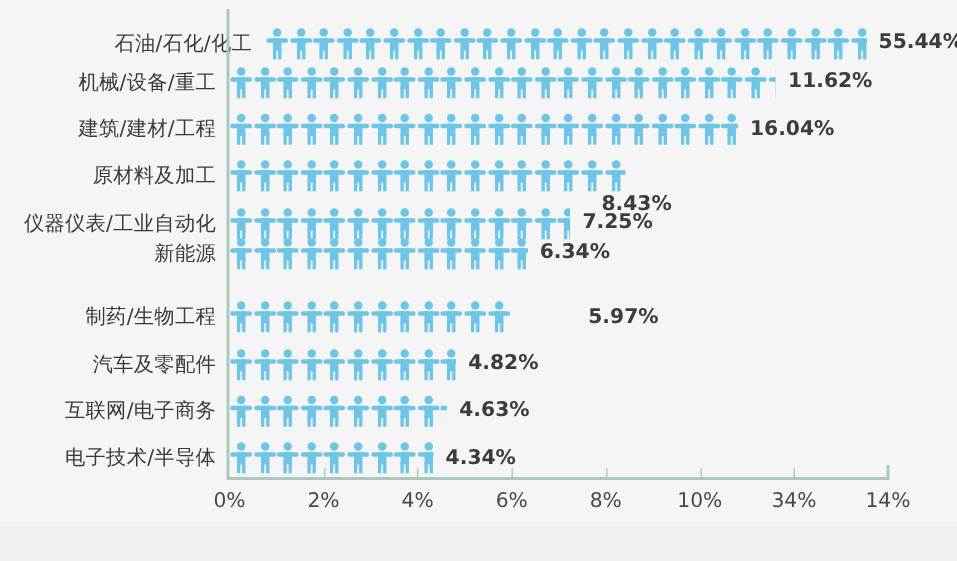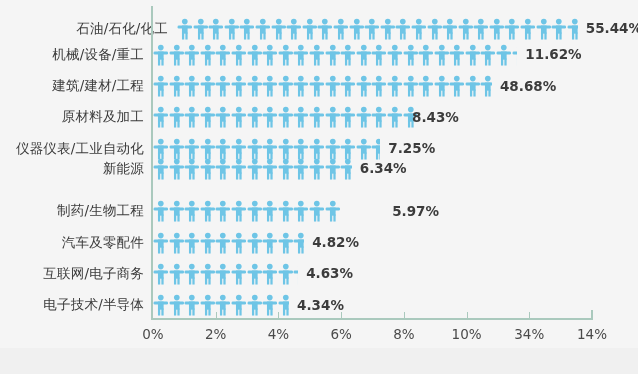--- a/index.html
+++ b/index.html
@@ -653,21 +653,21 @@
               <rect x="8.6" y="14.6" width="2.3" height="7.2" fill="#6ec5e6"></rect>
             </svg></span>
           <span class="iconwrap"><svg width="15.6" height="22" viewBox="0 0 16 22">
               <circle cx="8" cy="3.4" r="2.9" fill="#6ec5e6"></circle>
               <rect x="0.6" y="7.4" width="14.8" height="3.1" rx="1.3" fill="#6ec5e6"></rect>
               <rect x="5.1" y="7.4" width="5.8" height="8.4" fill="#6ec5e6"></rect>
               <rect x="5.1" y="14.6" width="2.3" height="7.2" fill="#6ec5e6"></rect>
               <rect x="8.6" y="14.6" width="2.3" height="7.2" fill="#6ec5e6"></rect>
             </svg></span>
         </div>
-        <div class="row-value" style="left: 499.971px;">48.68%</div>
+        <div class="row-value" style="left: 499.971px;">16.04%</div>
       </div>
       <div class="row" style="top: 101.9px; text-decoration: underline;">
         <div class="row-label">原材料及加工</div>
         <div class="row-icons" style="width: 264.341px;">
           <span class="iconwrap"><svg width="15.6" height="22" viewBox="0 0 16 22">
               <circle cx="8" cy="3.4" r="2.9" fill="#6ec5e6"></circle>
               <rect x="0.6" y="7.4" width="14.8" height="3.1" rx="1.3" fill="#6ec5e6"></rect>
               <rect x="5.1" y="7.4" width="5.8" height="8.4" fill="#6ec5e6"></rect>
               <rect x="5.1" y="14.6" width="2.3" height="7.2" fill="#6ec5e6"></rect>
               <rect x="8.6" y="14.6" width="2.3" height="7.2" fill="#6ec5e6"></rect>
@@ -778,21 +778,21 @@
               <rect x="8.6" y="14.6" width="2.3" height="7.2" fill="#6ec5e6"></rect>
             </svg></span>
           <span class="iconwrap"><svg width="15.6" height="22" viewBox="0 0 16 22">
               <circle cx="8" cy="3.4" r="2.9" fill="#6ec5e6"></circle>
               <rect x="0.6" y="7.4" width="14.8" height="3.1" rx="1.3" fill="#6ec5e6"></rect>
               <rect x="5.1" y="7.4" width="5.8" height="8.4" fill="#6ec5e6"></rect>
               <rect x="5.1" y="14.6" width="2.3" height="7.2" fill="#6ec5e6"></rect>
               <rect x="8.6" y="14.6" width="2.3" height="7.2" fill="#6ec5e6"></rect>
             </svg></span>
         </div>
-        <div class="row-value" style="left: 412px;">8.43%</div>
+        <div class="row-value" style="left: 401px; margin-top: 19px;">8.43%</div>
       </div>
       <div class="row" style="top: 133.2px;">
         <div class="row-label">仪器仪表/工业自动化</div>
         <div class="row-icons" style="width: 227.339px;">
           <span class="iconwrap"><svg width="15.6" height="22" viewBox="0 0 16 22">
               <circle cx="8" cy="3.4" r="2.9" fill="#6ec5e6"></circle>
               <rect x="0.6" y="7.4" width="14.8" height="3.1" rx="1.3" fill="#6ec5e6"></rect>
               <rect x="5.1" y="7.4" width="5.8" height="8.4" fill="#6ec5e6"></rect>
               <rect x="5.1" y="14.6" width="2.3" height="7.2" fill="#6ec5e6"></rect>
               <rect x="8.6" y="14.6" width="2.3" height="7.2" fill="#6ec5e6"></rect>

